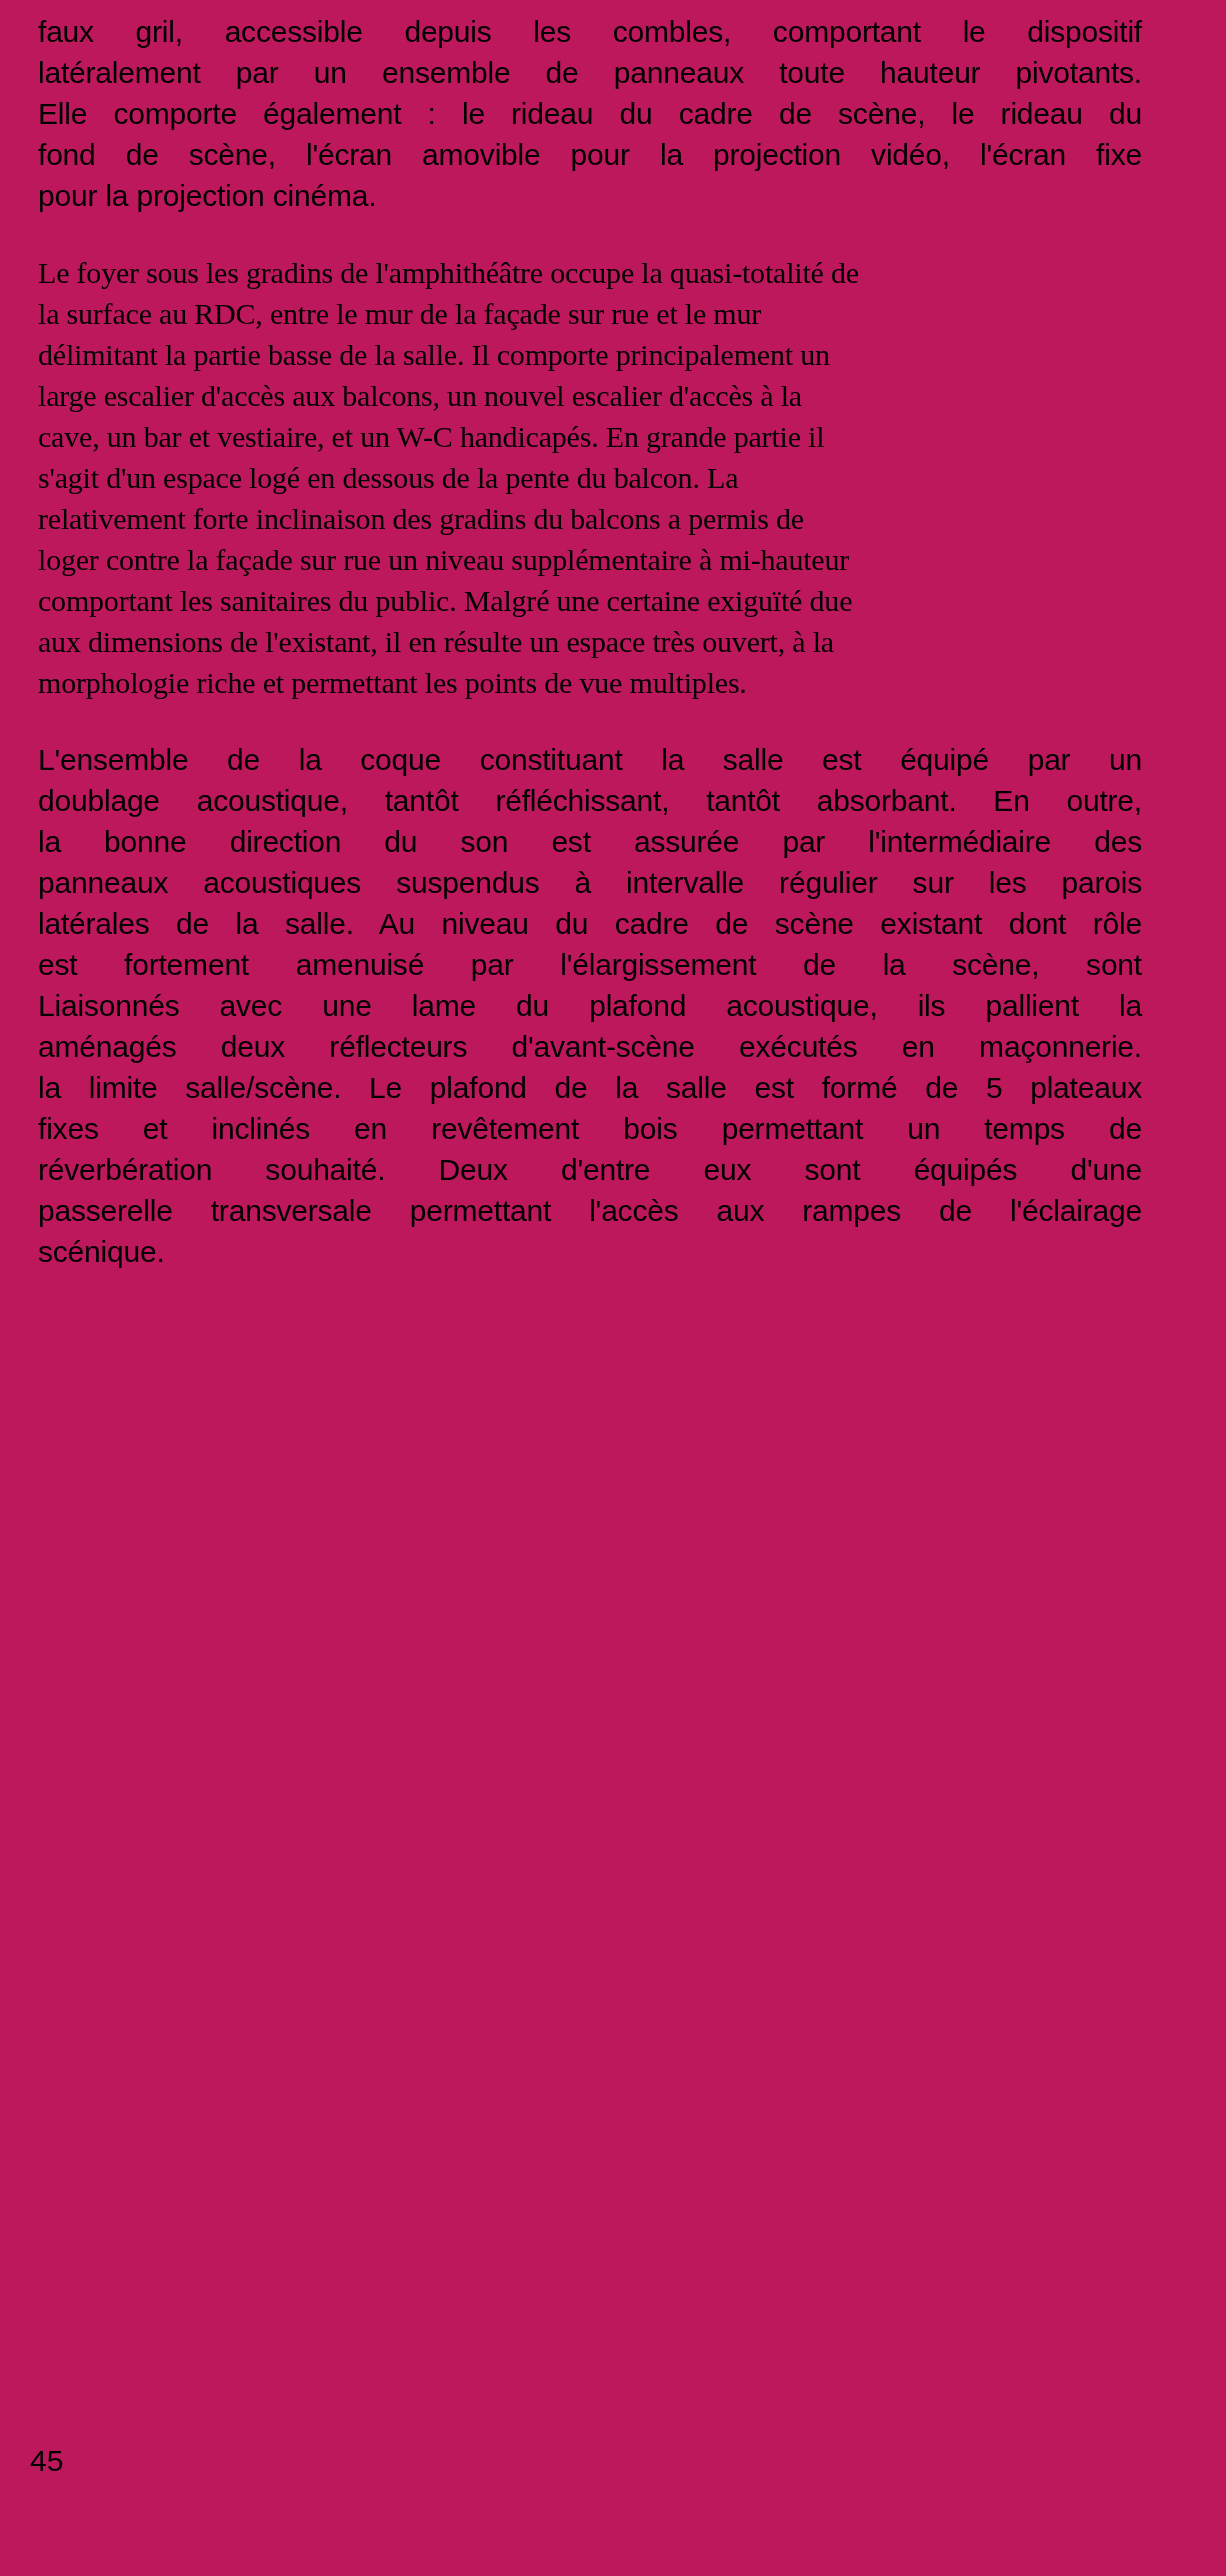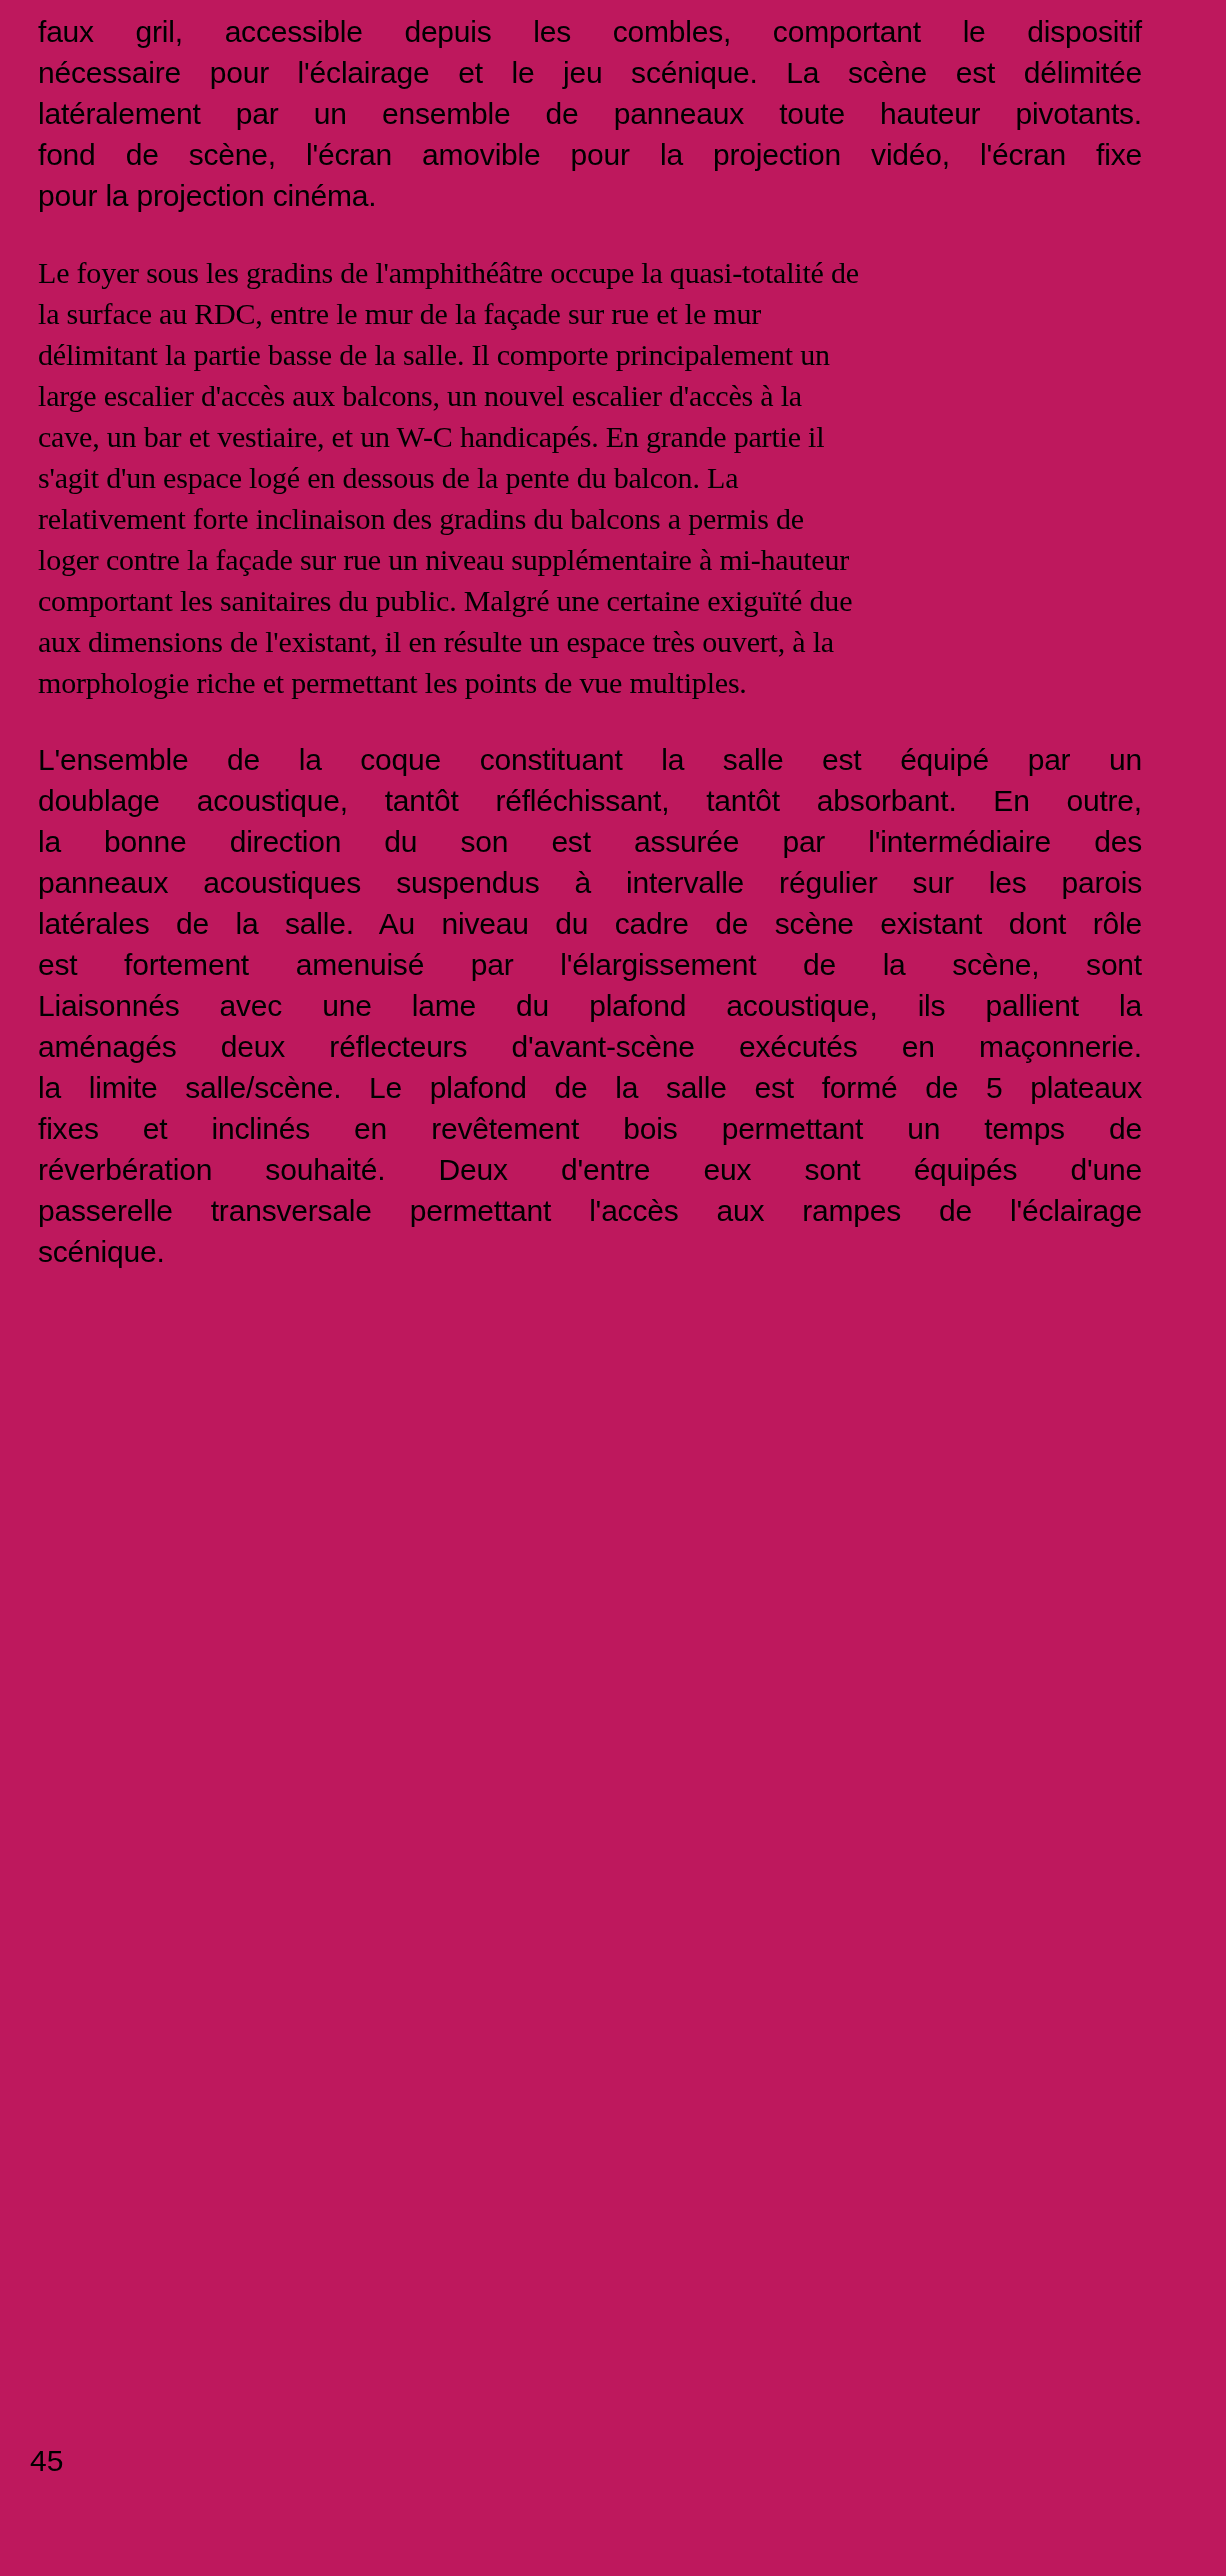--- a/index.html
+++ b/index.html
@@ -44,22 +44,22 @@
     line-height: 41px;
   }
 </style>
 </head>
 <body>
 
 <div class="page">
   <div class="text-block">
       <div class="para justify">
         <div class="line">faux gril, accessible depuis les combles, comportant le dispositif</div>
-        <div class="line">nécessaire pour l'éclairage et le jeu scénique. La scène est délimitée</div>
         <div class="line">latéralement par un ensemble de panneaux toute hauteur pivotants.</div>
+        <div class="line">Elle comporte également : le rideau du cadre de scène, le rideau du</div>
         <div class="line">fond de scène, l'écran amovible pour la projection vidéo, l'écran fixe</div>
         <div class="line">pour la projection cinéma.</div>
       </div>
       <div class="para left">
         <div class="line">Le foyer sous les gradins de l'amphithéâtre occupe la quasi-totalité de</div>
         <div class="line">la surface au RDC, entre le mur de la façade sur rue et le mur</div>
         <div class="line">délimitant la partie basse de la salle. Il comporte principalement un</div>
         <div class="line">large escalier d'accès aux balcons, un nouvel escalier d'accès à la</div>
         <div class="line">cave, un bar et vestiaire, et un W-C handicapés. En grande partie il</div>
         <div class="line">s'agit d'un espace logé en dessous de la pente du balcon. La</div>

